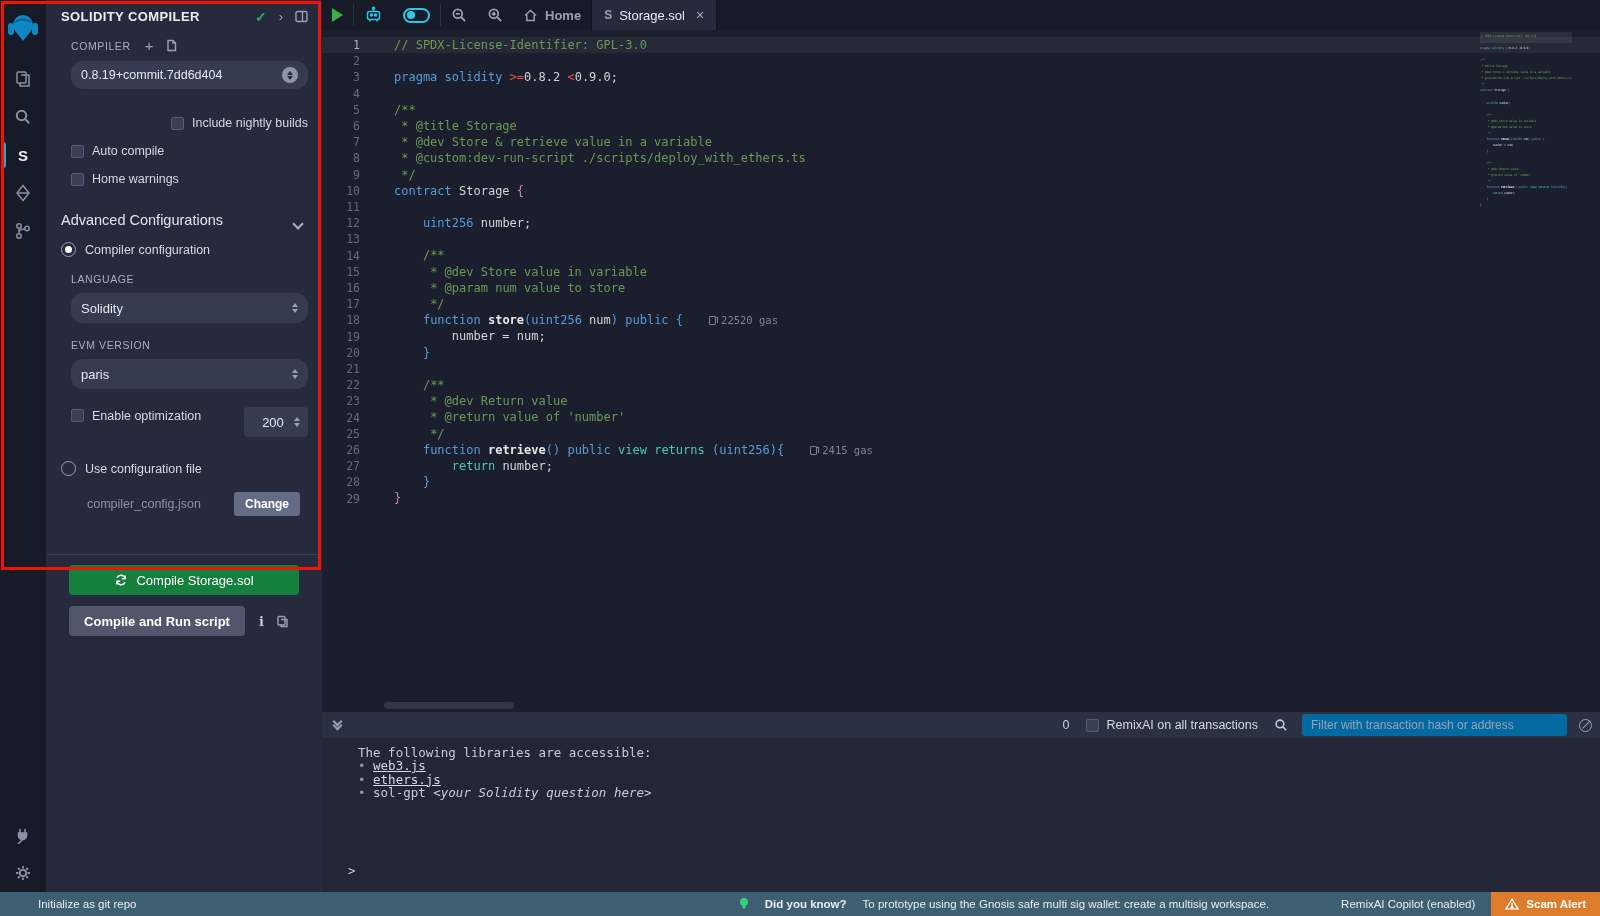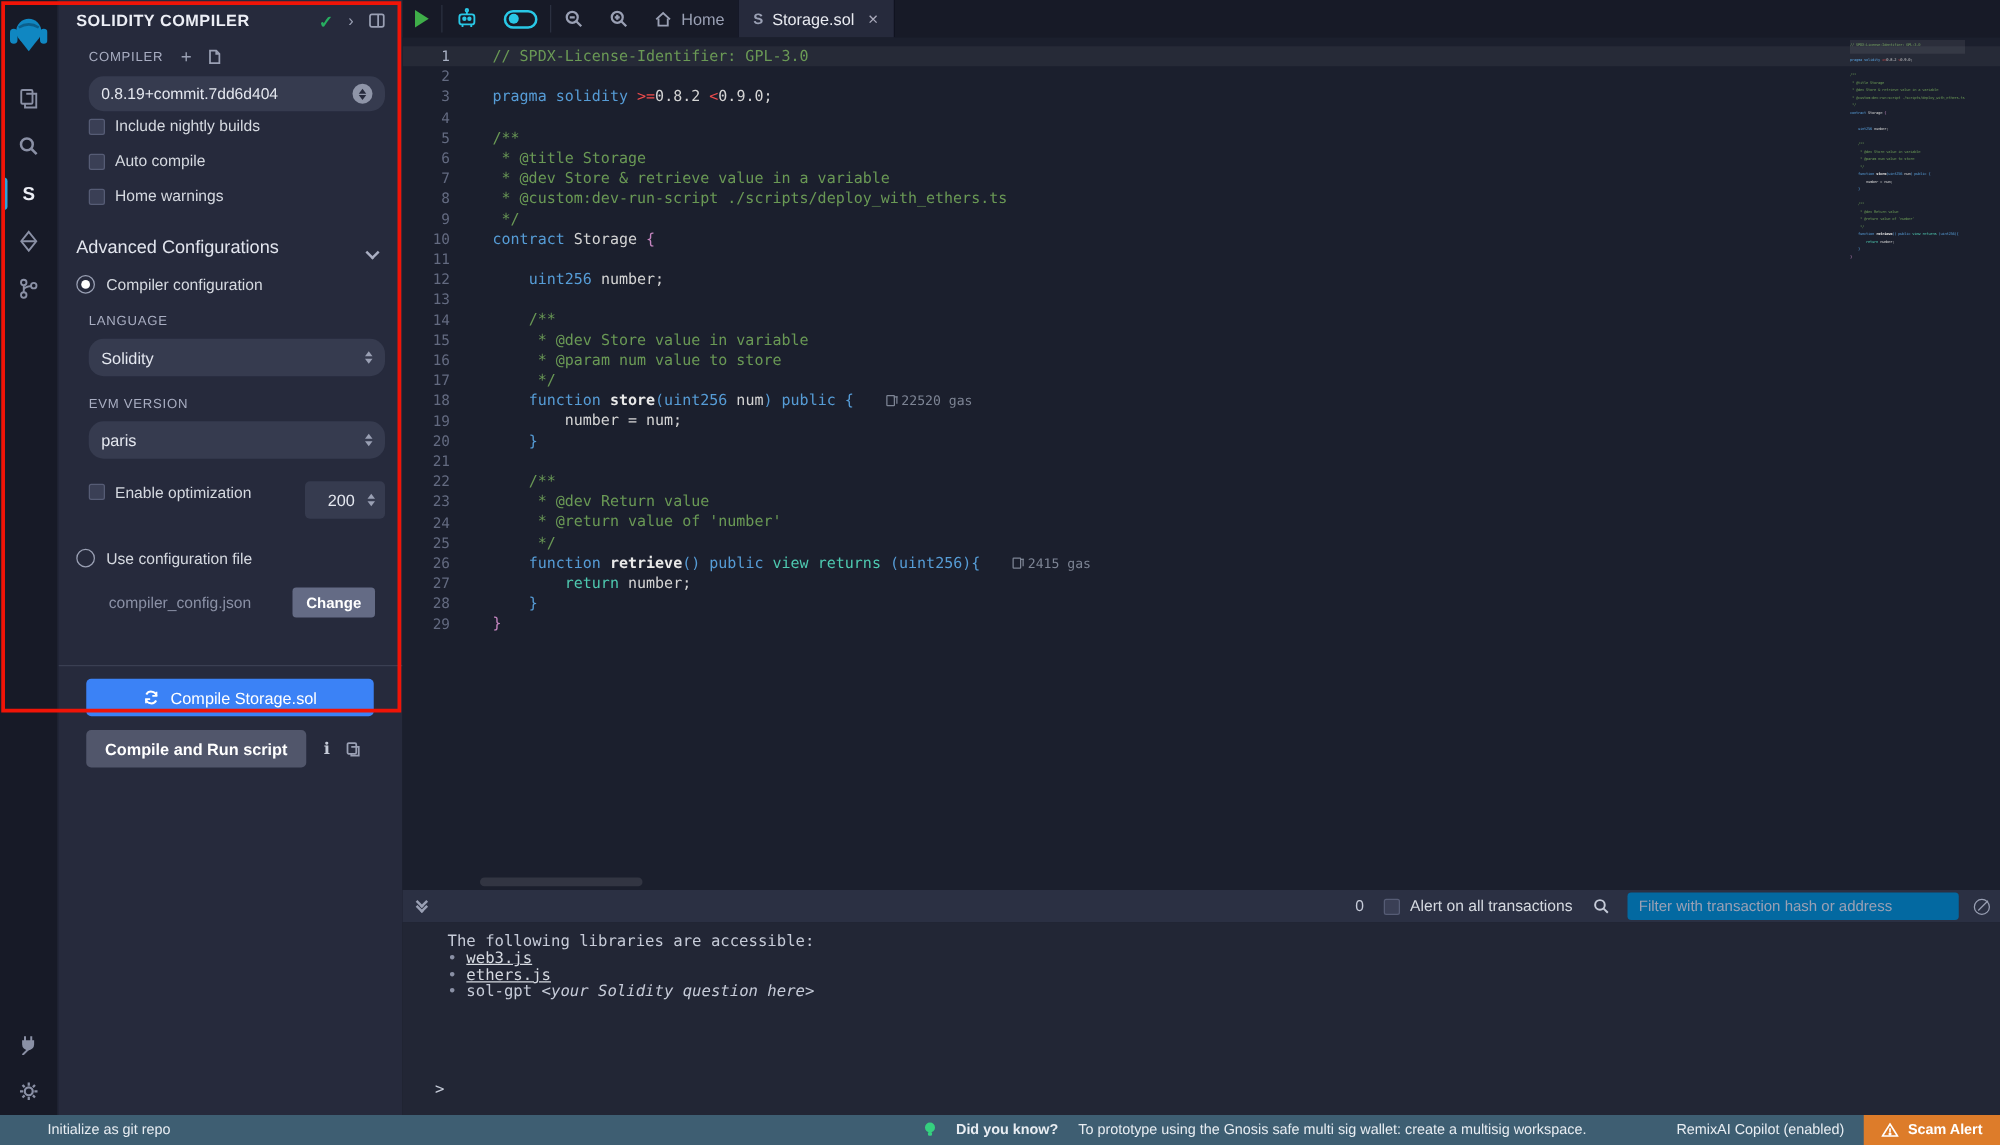--- a/index.html
+++ b/index.html
@@ -36,21 +36,21 @@
   .circle-stepper { width:16px; height:16px; border-radius:50%; background:#8f95a8;
     display:flex; flex-direction:column; align-items:center; justify-content:center; gap:1px; }
   .circle-stepper i, .updown i { display:block; width:0; height:0; border-left:3.5px solid transparent;
     border-right:3.5px solid transparent; }
   .circle-stepper i.up { border-bottom:4px solid #262a3c; }
   .circle-stepper i.dn { border-top:4px solid #262a3c; }
   .updown { display:flex; flex-direction:column; gap:2px; }
   .updown i.up { border-bottom:4px solid #9aa0b4; }
   .updown i.dn { border-top:4px solid #9aa0b4; }
   .chk-row { display:flex; align-items:center; margin:14px 14px 0 24px; font-size:12.5px; color:#d5d9e0; }
-  .chk-row.right { margin-top:5px; }
+  .chk-row.right { justify-content:flex-end; margin-top:27px; }
   .checkbox { width:13px; height:13px; border-radius:2px; background:#3a3f55;
     border:1px solid #565c75; margin-right:8px; cursor:pointer; flex:none; }
   .adv-head { display:flex; align-items:flex-end; margin:26px 14px 0 14px; cursor:pointer; }
   .adv-title { font-size:14.5px; color:#e2e5ee; flex:1; }
   .chev-down { width:8px; height:8px; border-right:2px solid #a9aec2; border-bottom:2px solid #a9aec2;
     transform:rotate(45deg); margin-right:6px; margin-top:-4px; }
   .radio-row { display:flex; align-items:center; margin:14px 14px 0 14px; font-size:12.5px; color:#d5d9e0; }
   .radio { width:15px; height:15px; border-radius:50%; border:1px solid #9aa0b4; margin-right:9px;
     display:flex; align-items:center; justify-content:center; flex:none; cursor:pointer; }
   .radio.sel::after { content:""; width:7px; height:7px; border-radius:50%; background:#ffffff; }
@@ -59,21 +59,21 @@
   .opt-row { display:flex; align-items:flex-start; margin:18px 14px 0 24px; }
   .opt-label { font-size:12.5px; color:#d5d9e0; width:110px; line-height:1.5; }
   .num-input { margin-left:auto; width:64px; height:30px; background:#363b4f; border-radius:4px;
     display:flex; align-items:center; padding:0 8px; font-size:13px; color:#e4e7ef; }
   .num-input .lbl { flex:1; text-align:center; }
   .cfg-row { display:flex; align-items:center; margin:16px 14px 0 40px; }
   .cfg-file { font-size:12.5px; color:#8a90a5; flex:1; }
   .change-btn { background:#646b85; color:#fff; font-size:12px; font-weight:bold;
     border:none; border-radius:3px; padding:5px 11px; cursor:pointer; margin-right:8px;}
   .divider { height:1px; background:#3a3f52; margin:38px 0 0 0; }
-  .compile-btn { margin:10px 0 0 22px; width:230px; height:30px; background:#3b82f6; color:#fff;
+  .compile-btn { margin:10px 0 0 22px; width:230px; height:30px; background:#15803d; color:#fff;
     border:none; border-radius:4px; font-size:13px; display:flex; align-items:center;
     justify-content:center; gap:8px; cursor:pointer; font-family:inherit; }
   .run-row { display:flex; align-items:center; margin:11px 0 0 22px; }
   .run-btn { width:176px; height:30px; background:#51566b; color:#fff; border:none; border-radius:4px;
     font-size:13px; font-weight:bold; cursor:pointer; font-family:inherit; }
   .info-ic { margin-left:14px; color:#c6cbd8; font-family:"DejaVu Serif", serif; font-weight:bold;
     font-size:13px; cursor:pointer; }
   .copy-ic { margin-left:12px; color:#9aa0b4; cursor:pointer; display:inline-flex; }
 
   
@@ -83,21 +83,21 @@
   
   .right-col { flex:1; display:flex; flex-direction:column; min-width:0; }
   .tabbar { height:30px; background:#171a27; display:flex; align-items:stretch; flex:none; }
   .tb-item { display:flex; align-items:center; padding:0 10px; cursor:pointer; }
   .tb-sep { width:1px; background:#2b3040; margin:4px 0; }
   .play-tri { width:0; height:0; border-left:11px solid #3fae49; border-top:7px solid transparent;
     border-bottom:7px solid transparent; }
   .toggle { width:27px; height:15px; border:2px solid #29c8e6; border-radius:8px; position:relative; }
   .toggle::after { content:""; position:absolute; left:2px; top:1.5px; width:8px; height:8px;
     border-radius:50%; background:#29c8e6; }
-  .home-tab { color:#9aa0b4; font-size:13px; gap:7px; }
+  .home-tab { color:#9aa0b4; font-size:13px; gap:7px;font-weight:bold; }
   .file-tab { background:#262a3c; color:#e8eaf0; font-size:13px; gap:7px;
     border-left:1px solid #101320; border-right:1px solid #101320; padding:0 12px; }
   .file-tab .s-glyph { color:#9aa0b4; font-weight:bold; font-size:12px; }
   .tab-close { color:#aab; font-size:14px; margin-left:4px; cursor:pointer; }
 
   
   .editor { flex:1; background:#1b1f2d; position:relative; display:flex; overflow:hidden;
     font-family:"DejaVu Sans Mono", monospace; }
   .cur-line { position:absolute; left:0; right:0; top:7px; height:16px;
     background:rgba(255,255,255,.05); }
@@ -443,21 +443,21 @@
       </div>
 
       <div class="term-head">
         <span class="collapse-ic">
             <i></i>
             <i></i>
           </span>
         <div class="term-right">
           <span class="term-badge">0</span>
           <span class="checkbox" style="margin-right:8px;"></span>
-          <span class="term-listen">Alert on all transactions</span>
+          <span class="term-listen">RemixAI on all transactions</span>
           <span>
             <svg width="14" height="14" viewBox="0 0 16 16" stroke="#c6cbd8" stroke-width="1.8" fill="none">
               <circle cx="6.8" cy="6.8" r="4.4"></circle>
                 <path d="M10.2 10.2 L14 14"></path>
             </svg>
           </span>
           <input class="filter-input" placeholder="Filter with transaction hash or address" style="">
           <span class="ban-ic"></span>
         </div>
       </div>

